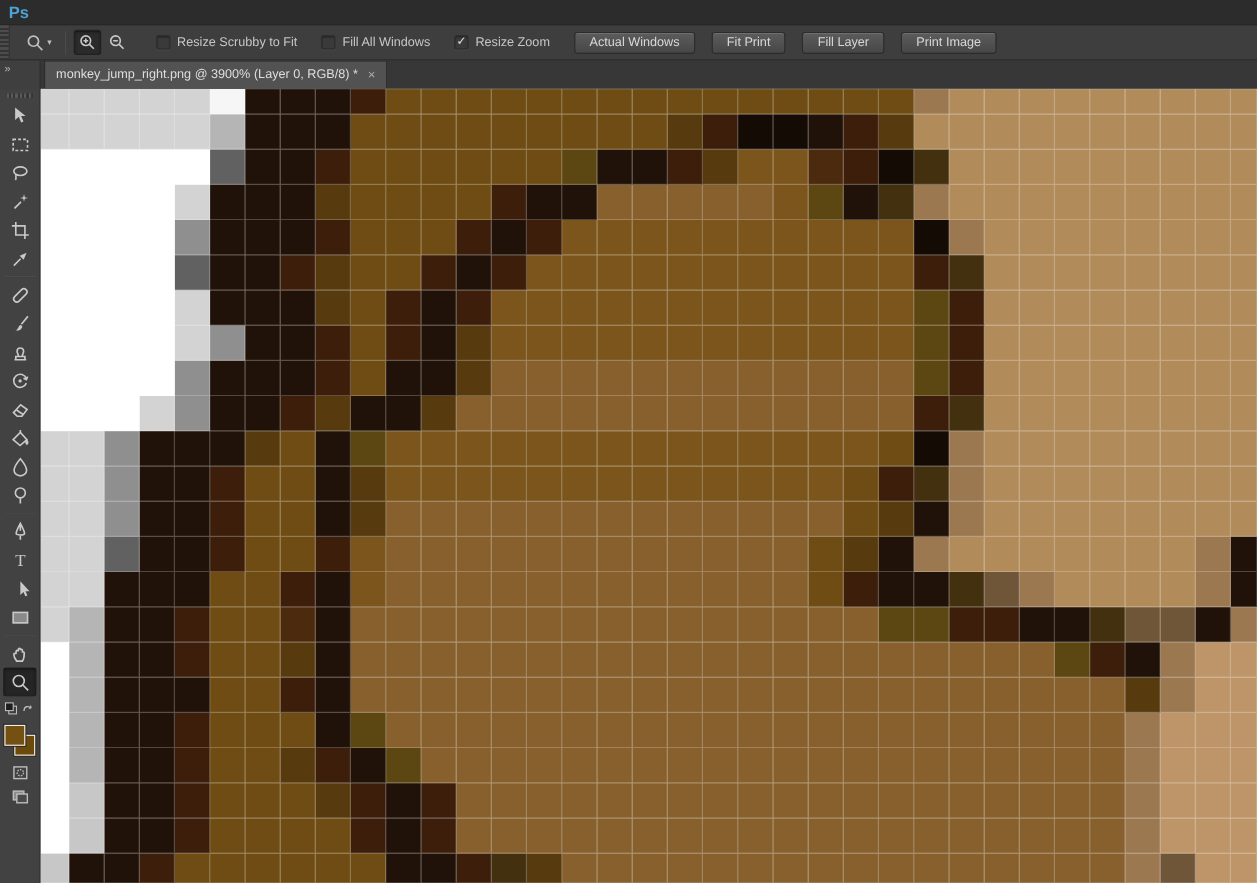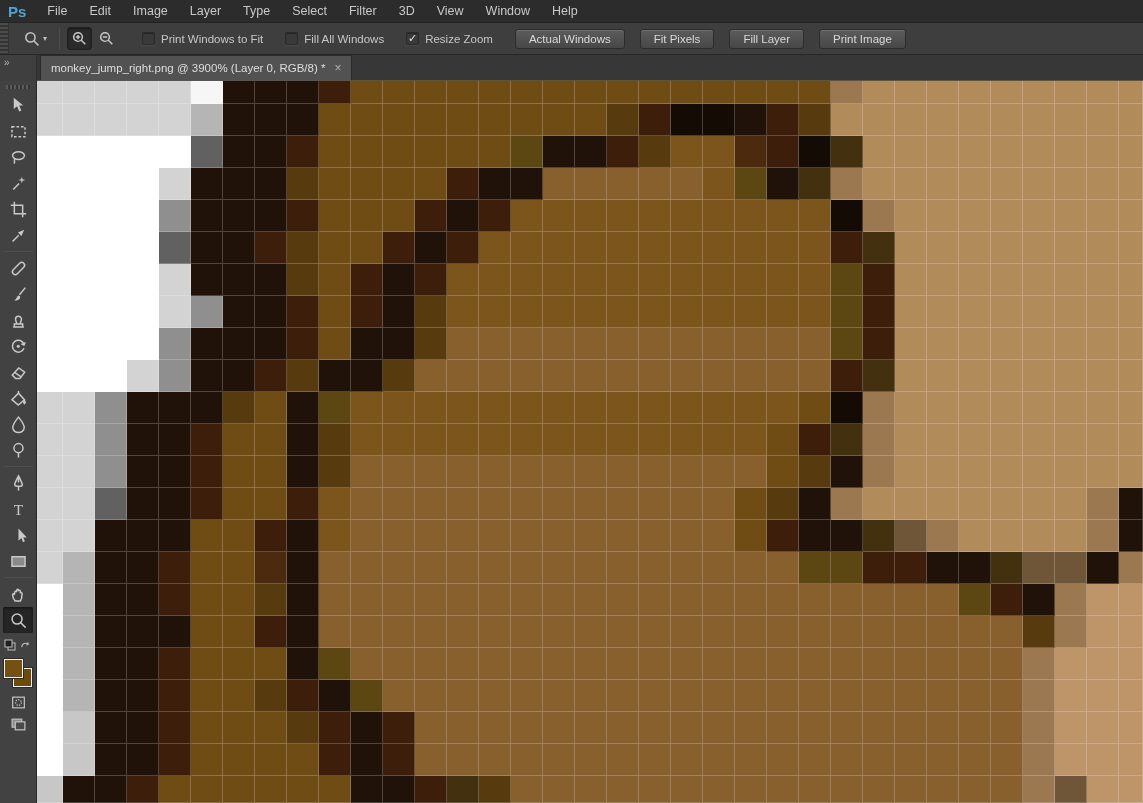--- a/index.html
+++ b/index.html
@@ -60,33 +60,20 @@
   .canvas{flex:1;background:#fff;overflow:hidden;display:grid;
     grid-template-columns:26px repeat(33,32px) 24px;
     grid-template-rows:23px repeat(21,32px) 27px;}
   .px{box-shadow:inset -1px -1px 0 rgba(255,255,255,.22);}
 </style>
 </head>
 <body>
 
 <div class="menubar">
   <span class="ps-logo">Ps</span>
-  <div style="display:flex;">
-      <span class="menu-item">File</span>
-      <span class="menu-item">Edit</span>
-      <span class="menu-item">Image</span>
-      <span class="menu-item">Layer</span>
-      <span class="menu-item">Type</span>
-      <span class="menu-item">Select</span>
-      <span class="menu-item">Filter</span>
-      <span class="menu-item">3D</span>
-      <span class="menu-item">View</span>
-      <span class="menu-item">Window</span>
-      <span class="menu-item">Help</span>
-    </div>
 </div>
 
 <div class="optionsbar">
   <div class="opt-grip"></div>
   <div class="opt-tool">
     <span>
       <svg width="18" height="18" viewBox="0 0 16 16" fill="none" stroke="#c0c0c0" stroke-width="1.4">
         <circle cx="6.6" cy="6.6" r="4.1"></circle>
           <path d="M9.7 9.7 L13.8 13.8"></path>
         </svg>
@@ -102,34 +89,34 @@
   </div>
   <div class="sq-btn">
     <svg width="17" height="17" viewBox="0 0 16 16" fill="none" stroke="#c8c8c8" stroke-width="1.4">
       <circle cx="6.6" cy="6.6" r="4.1"></circle>
         <path d="M9.7 9.7 L13.5 13.5 M4.6 6.6 H8.6"></path>
       </svg>
   </div>
   <div style="display:flex;">
       <div class="option-check">
         <span class="cbox"></span>
-        <span>Print Windows to Fit</span>
+        <span>Resize Scrubby to Fit</span>
       </div>
       <div class="option-check">
         <span class="cbox"></span>
         <span>Fill All Windows</span>
       </div>
       <div class="option-check">
         <span class="cbox">✓</span>
         <span>Resize Zoom</span>
       </div>
     </div>
   <div class="opt-buttons">
       <button class="ps-button">Actual Windows</button>
-      <button class="ps-button">Fit Pixels</button>
+      <button class="ps-button">Fit Print</button>
       <button class="ps-button">Fill Layer</button>
       <button class="ps-button">Print Image</button>
     </div>
 </div>
 
 <div class="tabrow">
   <div class="panel-head">
     <span>»</span>
   </div>
   <div class="tabbar">

